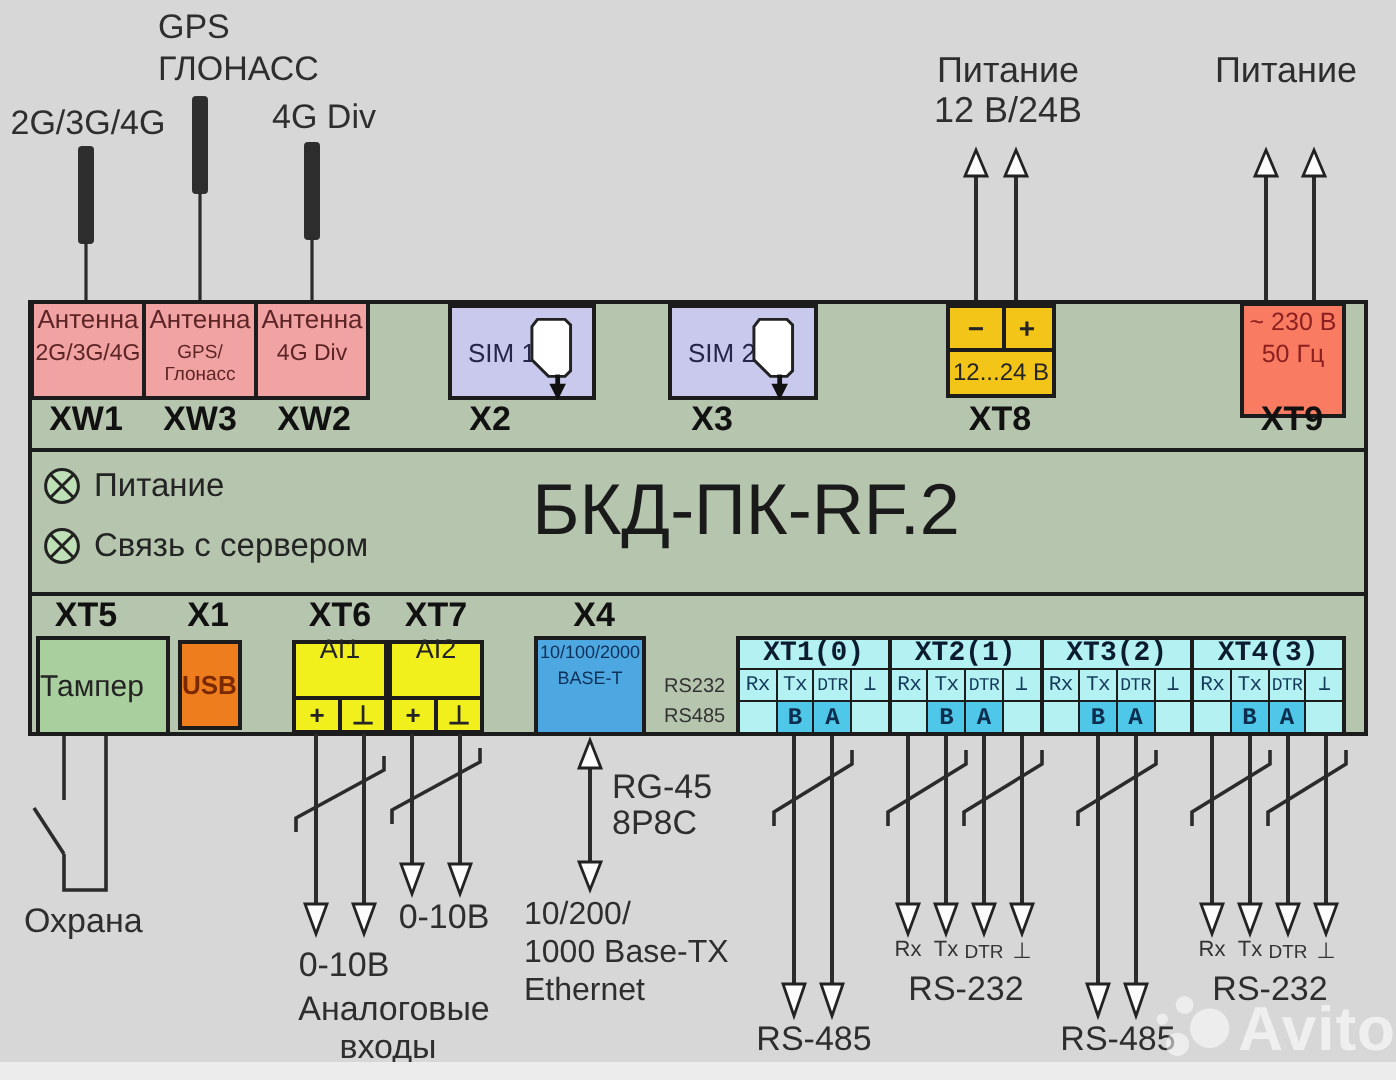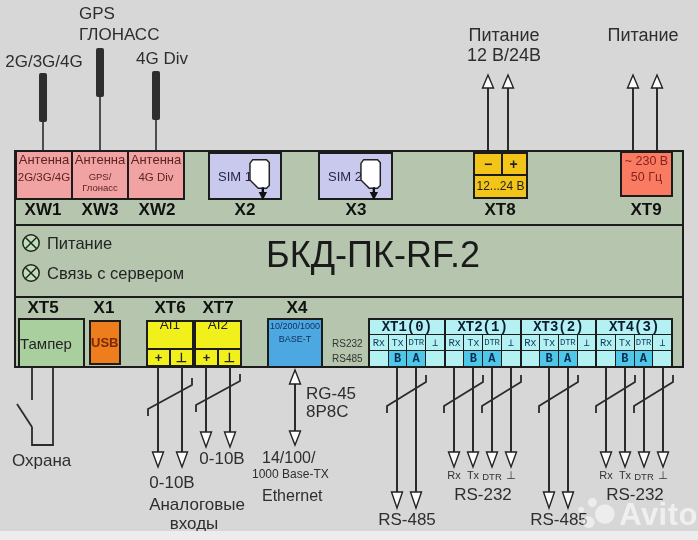--- a/index.html
+++ b/index.html
@@ -10,21 +10,21 @@
   .ctr{transform:translateX(-50%);}
   .board{position:absolute;left:14px;top:150px;width:670px;height:218px;
          background:var(--board,#b6c6ae);border:2px solid var(--line,#1c1c1c);box-sizing:border-box;}
   .hline{position:absolute;left:14px;width:670px;height:2px;background:var(--line,#1c1c1c);}
   .box{position:absolute;border:2px solid var(--line,#1c1c1c);box-sizing:border-box;
        display:flex;align-items:center;text-align:center;}
   .antbox{top:150px;height:50px;background:var(--pink,#f1a3a3);color:var(--pinktext,#5c2424);
           flex-direction:column;gap:4px;}
   .a1{font-size:13px;} .a2{font-size:11.5px;}
   .con{font-size:17px;font-weight:bold;color:#111;}
-  .simbox{top:152px;height:48px;background:var(--lavender,#c9c9ed);justify-content:flex-start;padding-left:8px;}
+  .simbox{top:152px;height:48px;background:var(--lavender,#c9c9ed);justify-content:flex-start;padding-left:8px;margin-left:16px;}
   .simlbl{font-size:13px;color:#26264a;}
   .simicon{position:absolute;right:4px;top:2px;width:30px;height:46px;}
   .xt8cell{position:absolute;top:0;height:20px;display:flex;align-items:center;justify-content:center;
            font-size:14px;font-weight:bold;border-bottom:2px solid var(--line,#1c1c1c);}
   .xt8range{position:absolute;top:25px;left:0;width:51px;text-align:center;font-size:12px;}
   .title{position:absolute;left:373px;top:234px;transform:translateX(-50%);font-size:36px;color:#1a1a1a;white-space:nowrap;}
   .ledlbl{font-size:16.5px;color:#242424;}
   .aibox{top:320px;width:48px;height:47px;background:var(--aiyellow,#f1ef1c);
          flex-direction:column;justify-content:flex-end;padding:0;gap:16px;}
   .ailbl{font-size:13.5px;height:17px;}
@@ -101,21 +101,21 @@
       <polygon points="12.5,39 21.5,39 17,48" fill="#111"></polygon>
     </svg>
   </div>
 
   <div class="box" style="left:473px;top:152px;width:55px;height:47px;background:var(--yellow,#f3c518)">
     <div class="xt8cell" style="left:0;width:26px;border-right:2px solid var(--line,#1c1c1c)">−</div>
     <div class="xt8cell" style="left:26px;width:25px">+</div>
     <div class="xt8range">12...24 В</div>
   </div>
 
-  <div class="box" style="left:620px;top:151px;width:53px;height:46px;background:var(--red,#f97b61);flex-direction:column;color:var(--redtext,#8c2020);font-size:12.5px;line-height:16px">
+  <div class="box" style="left:620px;top:151px;width:53px;height:58px;background:var(--red,#f97b61);flex-direction:column;color:var(--redtext,#8c2020);font-size:12.5px;line-height:16px">
     <div>~ 230 В</div>
     <div>50 Гц</div>
   </div>
 
   <div class="lbl ctr con" style="left:43px;top:201px">XW1</div>
   <div class="lbl ctr con" style="left:100px;top:201px">XW3</div>
   <div class="lbl ctr con" style="left:157px;top:201px">XW2</div>
   <div class="lbl ctr con" style="left:245px;top:201px">X2</div>
   <div class="lbl ctr con" style="left:356px;top:201px">X3</div>
   <div class="lbl ctr con" style="left:500px;top:201px">XT8</div>
@@ -155,21 +155,21 @@
     </div>
   </div>
   <div class="box aibox" style="left:194px">
     <div class="ailbl">AI2</div>
     <div class="aicells">
       <div class="aicell">+</div>
       <div class="aicell last">⊥</div>
     </div>
   </div>
   <div class="box" style="left:267px;top:318px;width:56px;height:50px;background:var(--blue,#4da7e0);flex-direction:column;font-size:9px;line-height:13px;color:var(--bluetext,#0e3058)">
-    <div>10/200/1000</div>
+    <div>10/100/2000</div>
     <div>BASE-T</div>
   </div>
 
   <div class="rsrow" style="left:332px;top:338px">RS232</div>
   <div class="rsrow" style="left:332px;top:353px">RS485</div>
 
   <div class="serial">
     <div class="sgroup">
       <div class="shead">XT1(0)</div>
       <div class="spins">
@@ -232,22 +232,22 @@
     </div>
   </div>
 
   <div class="lbl" style="left:12px;top:452px;font-size:17px">Охрана</div>
   <div class="lbl ctr" style="left:172px;top:474px;font-size:17px">0-10В</div>
   <div class="lbl ctr" style="left:222px;top:450px;font-size:17px">0-10В</div>
   <div class="lbl ctr" style="left:197px;top:496px;font-size:17px">Аналоговые</div>
   <div class="lbl ctr" style="left:194px;top:515px;font-size:17px">входы</div>
   <div class="lbl" style="left:306px;top:385px;font-size:17px">RG-45</div>
   <div class="lbl" style="left:306px;top:403px;font-size:17px">8P8C</div>
-  <div class="lbl" style="left:262px;top:449px;font-size:16px">14/100/</div>
-  <div class="lbl" style="left:252px;top:468px;font-size:12px">1000 Base-TX</div>
+  <div class="lbl" style="left:262px;top:449px;font-size:16px">10/200/</div>
+  <div class="lbl" style="left:262px;top:468px;font-size:16px">1000 Base-TX</div>
   <div class="lbl" style="left:262px;top:487px;font-size:16px">Ethernet</div>
 
   <div class="pintip" style="left:454px;top:469px">Rx</div>
   <div class="pintip" style="left:473px;top:469px">Tx</div>
   <div class="pintip dtr" style="left:492px;top:471px">DTR</div>
   <div class="pintip" style="left:511px;top:469px">⊥</div>
   <div class="pintip" style="left:606px;top:469px">Rx</div>
   <div class="pintip" style="left:625px;top:469px">Tx</div>
   <div class="pintip dtr" style="left:644px;top:471px">DTR</div>
   <div class="pintip" style="left:663px;top:469px">⊥</div>

